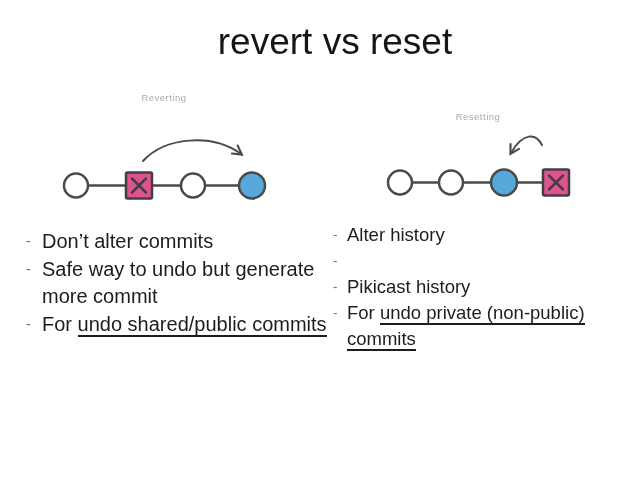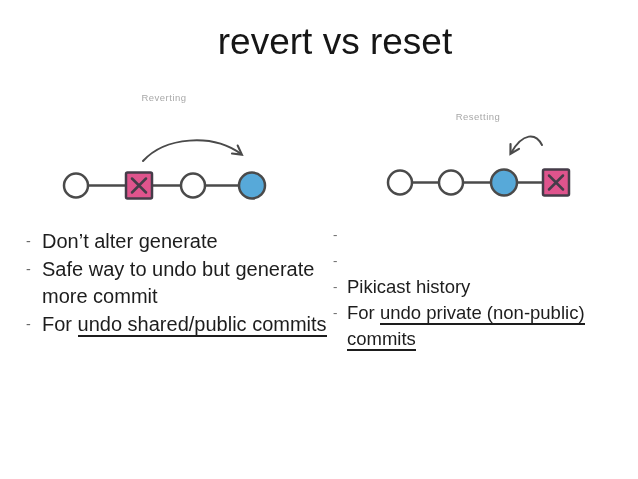--- a/index.html
+++ b/index.html
@@ -83,40 +83,43 @@
       <rect class="xbox" x="163" y="43.5" width="26" height="26" rx="1.5"></rect>
       <line class="xmark" x1="169" y1="49.5" x2="183" y2="63.5"></line>
       <line class="xmark" x1="183" y1="49.5" x2="169" y2="63.5"></line>
     </g>
   </svg>
 
   <ul class="list list-left">
       <li class="item">
         <span class="dash">-</span>
         <span class="body">
-          <span class="ln"><span>Don’t alter generate</span></span>
+          <span class="ln"><span>Don’t alter commits</span></span>
         </span>
       </li>
       <li class="item">
         <span class="dash">-</span>
         <span class="body">
           <span class="ln"><span>Safe way to undo but generate</span></span>
           <span class="ln"><span>more commit</span></span>
         </span>
       </li>
       <li class="item">
         <span class="dash">-</span>
         <span class="body">
           <span class="ln"><span>For </span><span class="u">undo shared/public commits</span></span>
         </span>
       </li>
     </ul>
   <ul class="list list-right">
       <li class="item">
         <span class="dash">-</span>
+        <span class="body">
+          <span class="ln"><span>Alter history</span></span>
+        </span>
       </li>
       <li class="item">
         <span class="dash">-</span>
         <span class="body">
         </span>
       </li>
       <li class="item">
         <span class="dash">-</span>
         <span class="body">
           <span class="ln"><span>Pikicast history</span></span>

